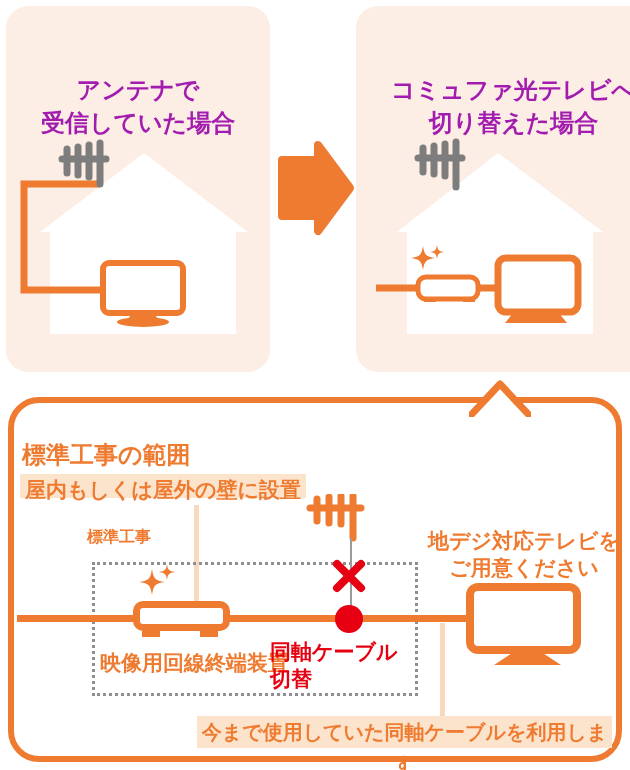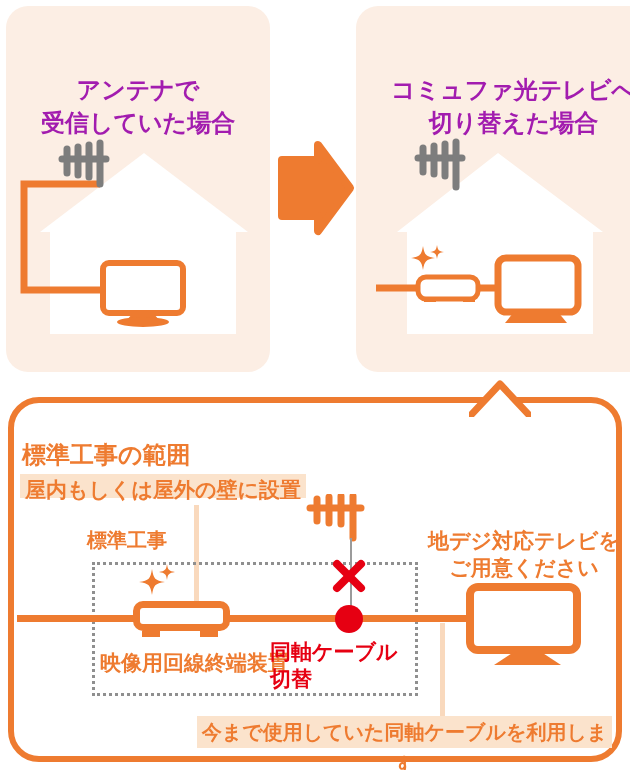--- a/index.html
+++ b/index.html
@@ -36,21 +36,21 @@
     background:#fbe3cc;color:#ee7b30;font-weight:bold;
     text-align:center;position:absolute;
   }
   .wall-tag{left:6px;top:71px;width:286px;height:24px;font-size:21px;line-height:32px;}
   .reuse-tag{left:183px;top:313px;width:415px;height:32px;font-size:20px;line-height:32px;}
   .pale-line{position:absolute;background:#f9d9bd;width:5px;}
   .pale-line-1{left:180px;top:102px;height:99px;}
   .pale-line-2{left:426px;top:220px;height:95px;}
   .std-label{
     position:absolute;left:73px;top:124px;color:#ee7b30;
-    font-size:20px;font-weight:bold;
+    font-size:16px;font-weight:bold;
   }
   .dotted-box{
     position:absolute;left:78px;top:159px;width:326px;height:134px;
     border:3px dotted #8f8f8f;box-sizing:border-box;
   }
   .coax-line{position:absolute;left:3px;top:212px;width:449px;height:7px;background:#ee7b30;}
   .onu{
     position:absolute;left:119px;top:198px;width:97px;height:30px;
     box-sizing:border-box;background:#ffffff;
     border:7px solid #ee7b30;border-radius:10px;z-index:2;

